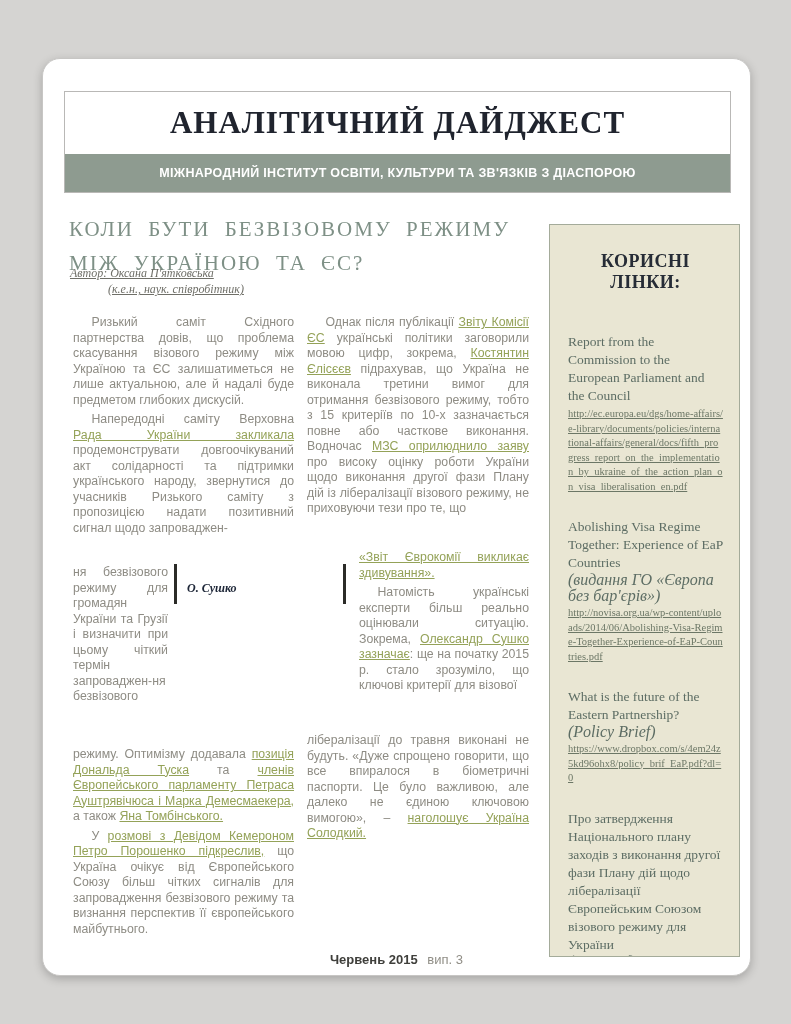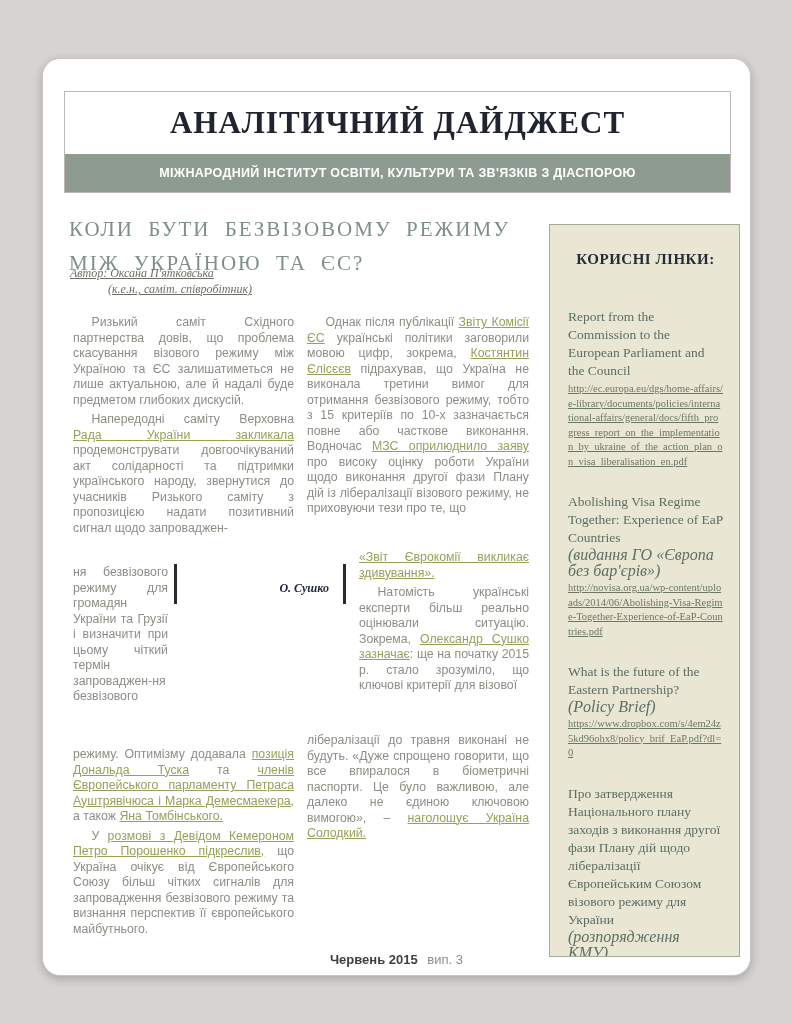--- a/index.html
+++ b/index.html
@@ -53,29 +53,29 @@
     position:absolute;left:131px;top:505px;width:172px;box-sizing:border-box;
     border-left:3px solid #2b2b28;border-right:3px solid #2b2b28;
     padding:12px 10px 8px 10px;background:#ffffff;
   }
   .q-text{
     font-family:"Liberation Serif",serif;font-weight:bold;font-size:13px;
     line-height:21px;text-align:center;color:#20293a;
   }
   .q-attr{
     font-family:"Liberation Serif",serif;font-weight:bold;font-style:italic;
-    font-size:12px;text-align:right;color:#20293a;margin-top:5px;padding-right:4px;
+    font-size:12px;color:#20293a;margin-top:5px;padding-right:4px;
   }
   
   .sidebar{
     position:absolute;left:506px;top:165px;width:191px;height:733px;box-sizing:border-box;
     background:#e9e6d3;border:1px solid #a4ab9a;padding:26px 16px 10px 18px;overflow:hidden;
   }
   .sb-head{
-    font-family:"Liberation Serif",serif;font-weight:bold;font-size:15px;
+    font-family:"Liberation Serif",serif;font-weight:bold;font-size:18px;
     letter-spacing:0.5px;text-align:center;color:#262c36;margin-bottom:40px;
   }
   .sb-item{margin-bottom:24px;}
   .sb-title{
     font-family:"Liberation Serif",serif;font-size:13.5px;line-height:18px;color:#5d6d64;
   }
   .sb-note{
     font-family:"Liberation Serif",serif;font-style:italic;font-size:16px;
     line-height:16px;color:#5d6d64;
   }
@@ -97,21 +97,21 @@
 
     <div class="masthead">
       <div class="masthead-title">АНАЛІТИЧНИЙ ДАЙДЖЕСТ</div>
       <div class="masthead-band">МІЖНАРОДНИЙ ІНСТИТУТ ОСВІТИ, КУЛЬТУРИ ТА ЗВ'ЯЗКІВ З ДІАСПОРОЮ</div>
     </div>
 
     <h1 class="article-title">КОЛИ БУТИ БЕЗВІЗОВОМУ РЕЖИМУ МІЖ УКРАЇНОЮ ТА ЄС?</h1>
 
     <div class="author">
       <div class="a1">Автор: Оксана П'ятковська</div>
-      <div class="a2">(к.е.н., саміт. співробітник)</div>
+      <div class="a2">(к.е.н., наук. співробітник)</div>
     </div>
 
     <div class="tb c1 top">
         <p class="ind"><span>Ризький саміт Східного партнерства довів, що проблема скасування візового режиму між Україною та ЄС залишатиметься не лише актуальною, але й надалі буде предметом глибоких дискусій.</span></p>
         <p class="ind"><span>Напередодні саміту Верховна </span><span class="tlink">Рада України закликала</span><span> продемонструвати довгоочікуваний акт солідарності та підтримки українського народу, звернутися до учасників Ризького саміту з пропозицією надати позитивний сигнал щодо запроваджен-</span></p>
       </div>
     <div class="tb c1 narrow">
         <p><span>ня безвізового режиму для громадян України та Грузії і визначити при цьому чіткий термін запроваджен-ня безвізового</span></p>
       </div>
     <div class="tb c1 bottom">

